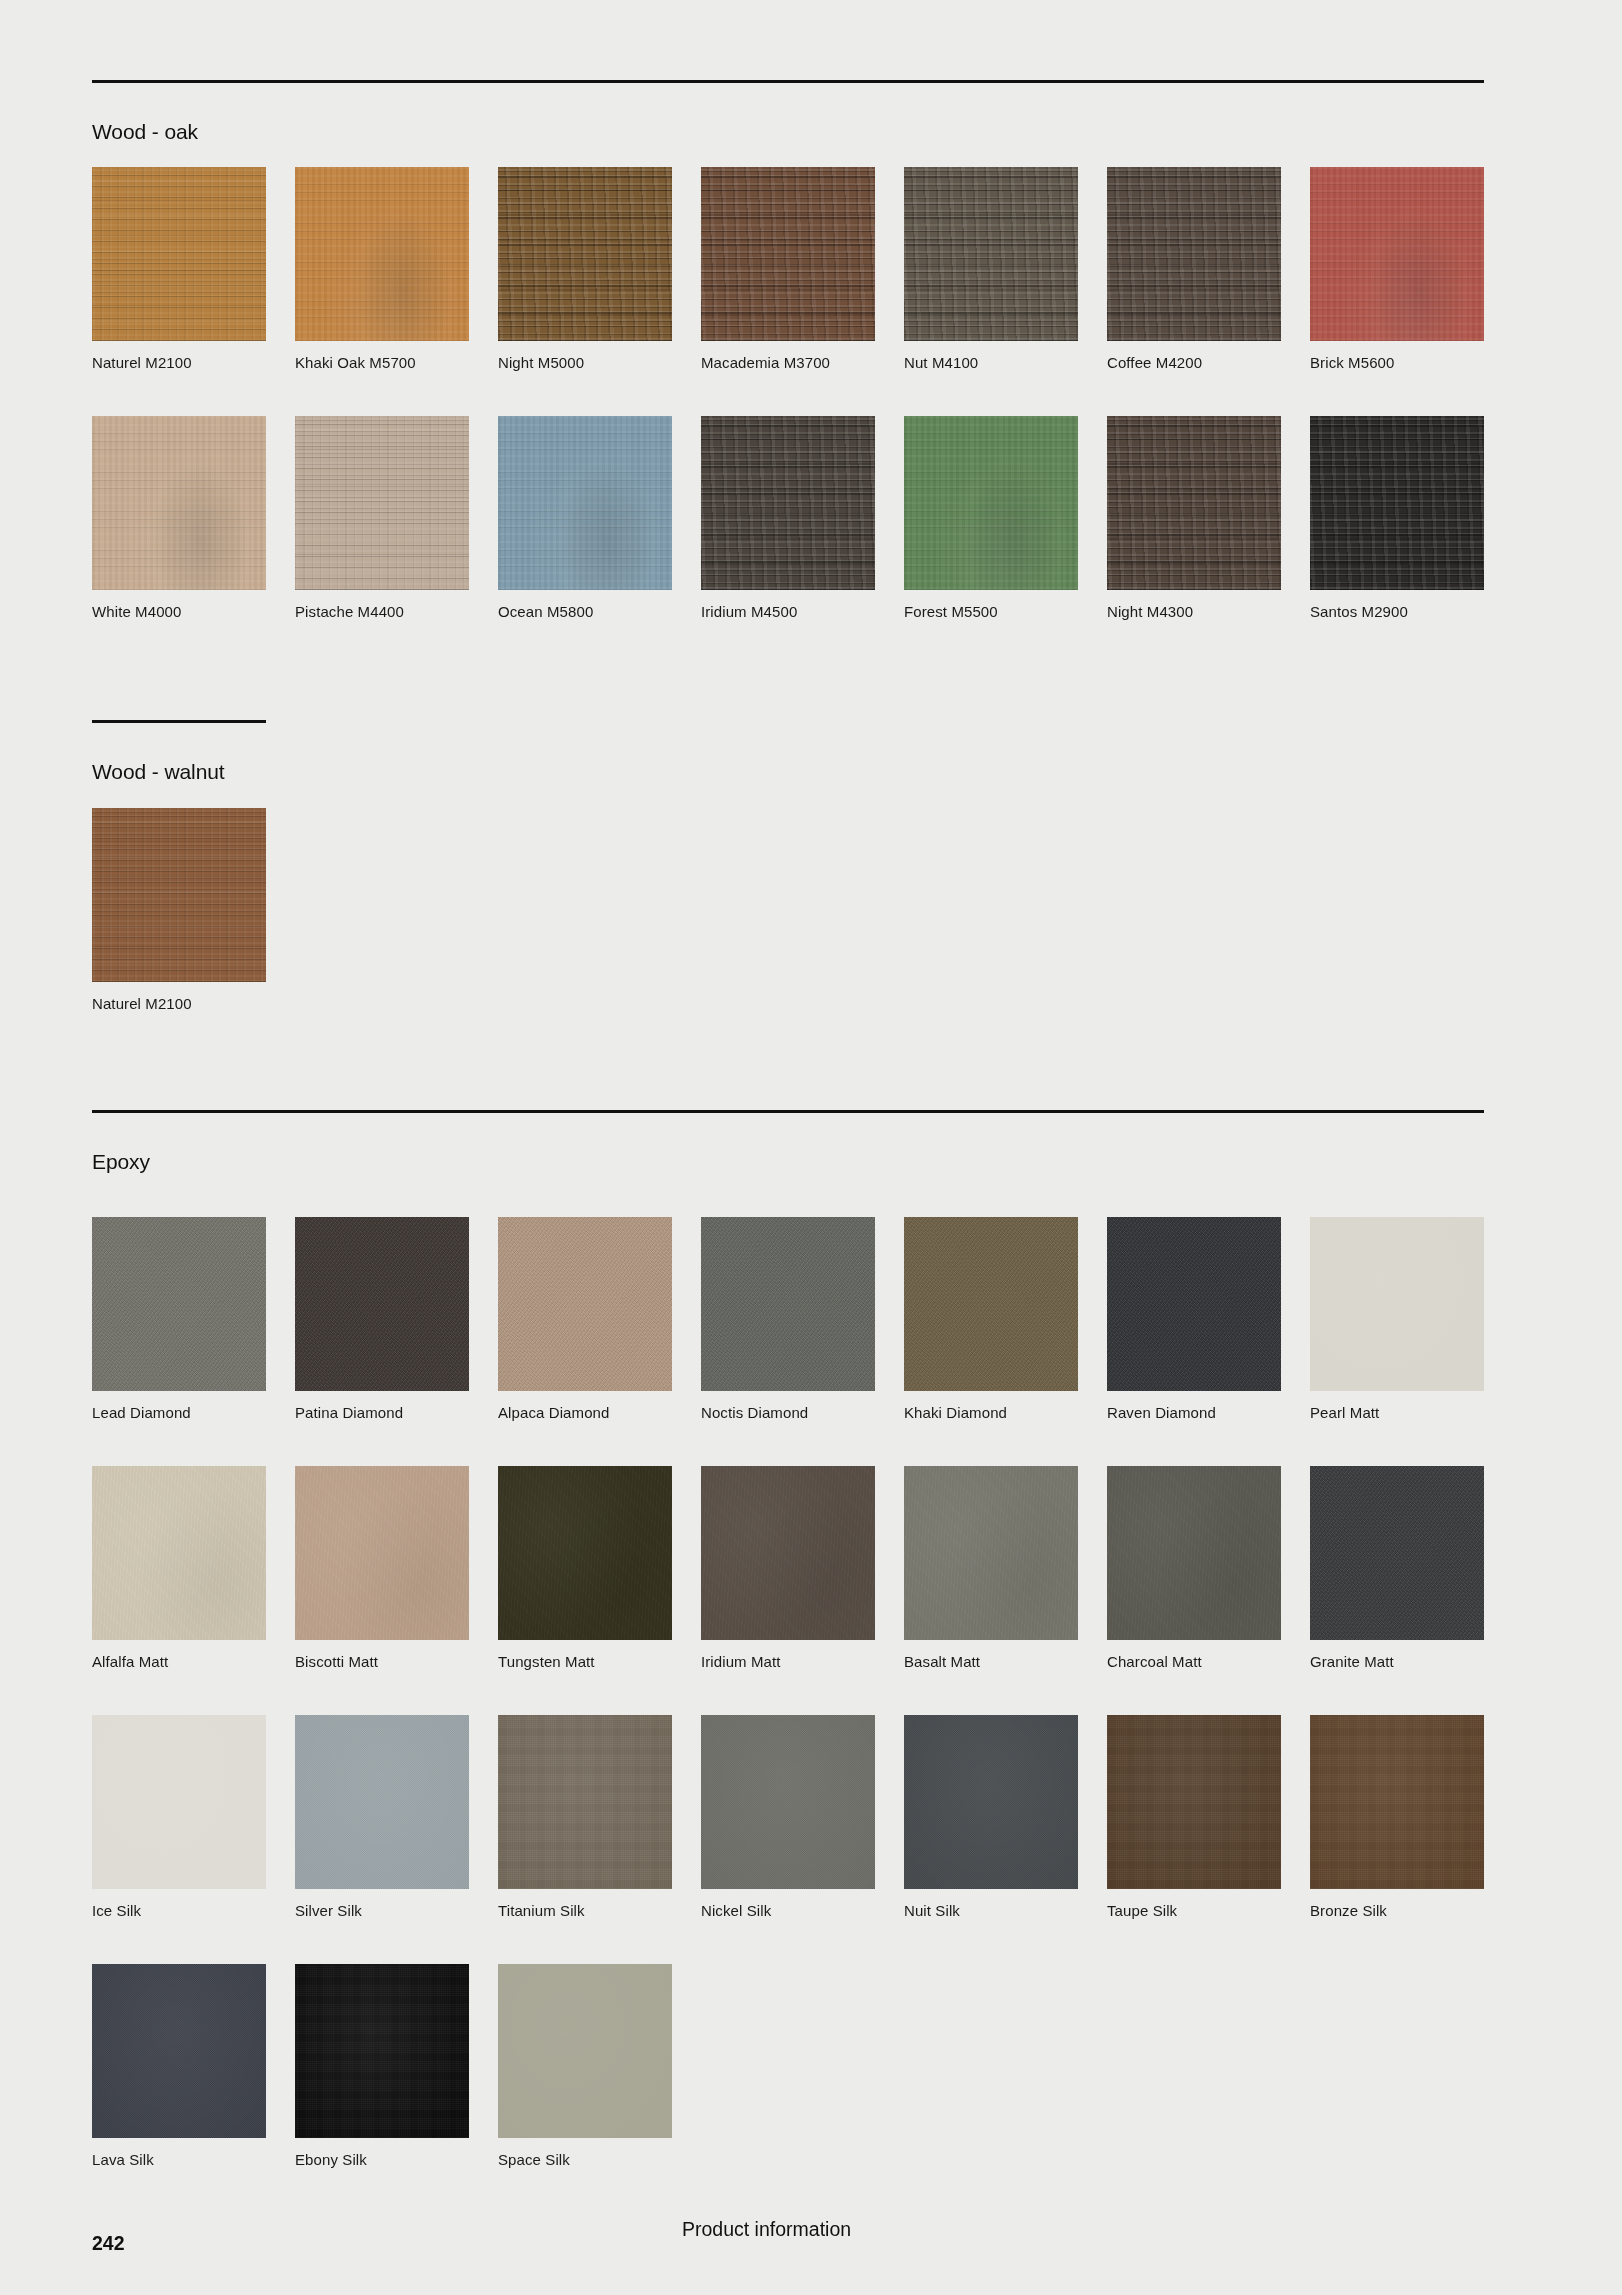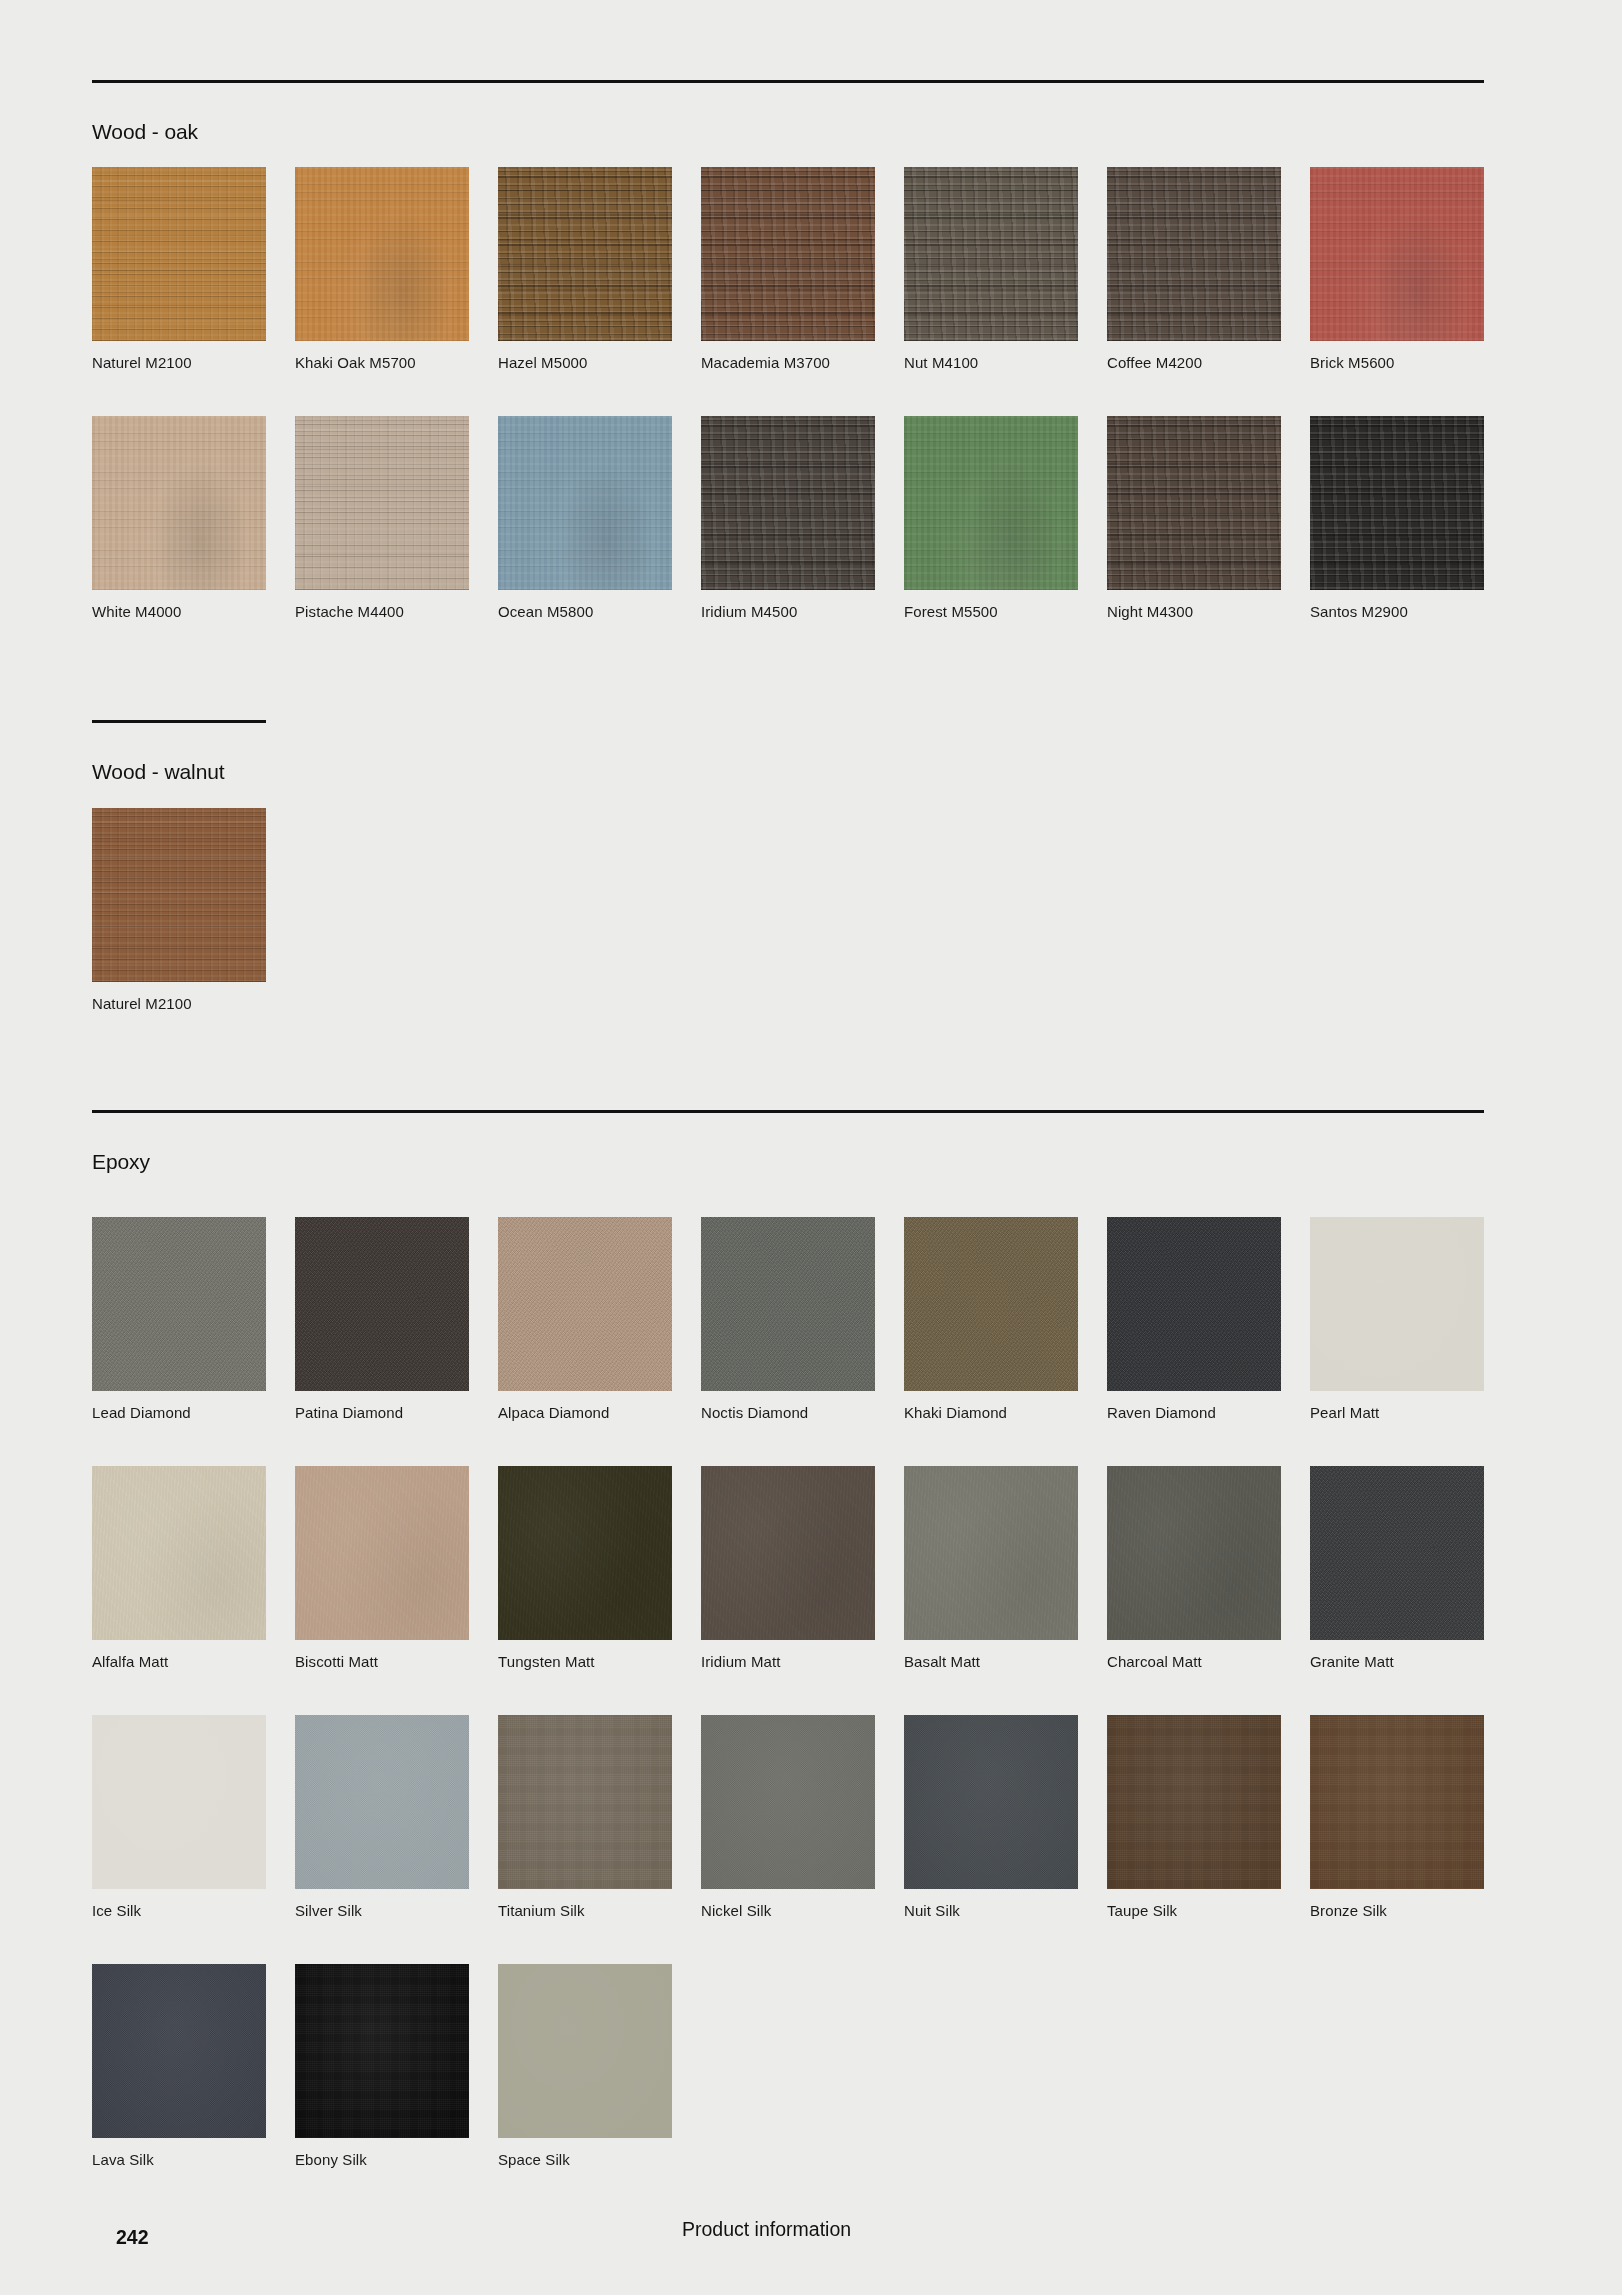--- a/index.html
+++ b/index.html
@@ -203,25 +203,24 @@
   .footer {
     position: absolute;
     left: 92px;
     top: 2218px;
     width: 1392px;
     height: 26px;
   }
   .footer-page-number {
     position: absolute;
     left: 0;
-    top: 8px;
+    top: 14px;
     font-size: 19.5px;
     font-weight: 700;
     color: #111111;
-    margin-left: 24px;
   }
   .footer-title {
     position: absolute;
     left: 590px;
     top: 0;
     font-size: 19.5px;
     font-weight: 400;
     color: #111111;
     white-space: nowrap;
   }
@@ -243,21 +242,21 @@
       <div class="swatch-cell">
         <div class="swatch-tile" style="background-color: rgb(194, 132, 67);">
           <div class="tex tex-wood-smooth"></div>
         </div>
         <div class="swatch-label">Khaki Oak M5700</div>
       </div>
       <div class="swatch-cell">
         <div class="swatch-tile" style="background-color: rgb(122, 90, 51);">
           <div class="tex tex-wood-coarse"></div>
         </div>
-        <div class="swatch-label">Hazel M5000</div>
+        <div class="swatch-label">Night M5000</div>
       </div>
       <div class="swatch-cell">
         <div class="swatch-tile" style="background-color: rgb(111, 78, 58);">
           <div class="tex tex-wood-coarse"></div>
         </div>
         <div class="swatch-label">Macademia M3700</div>
       </div>
       <div class="swatch-cell">
         <div class="swatch-tile" style="background-color: rgb(96, 88, 76);">
           <div class="tex tex-wood-coarse"></div>

